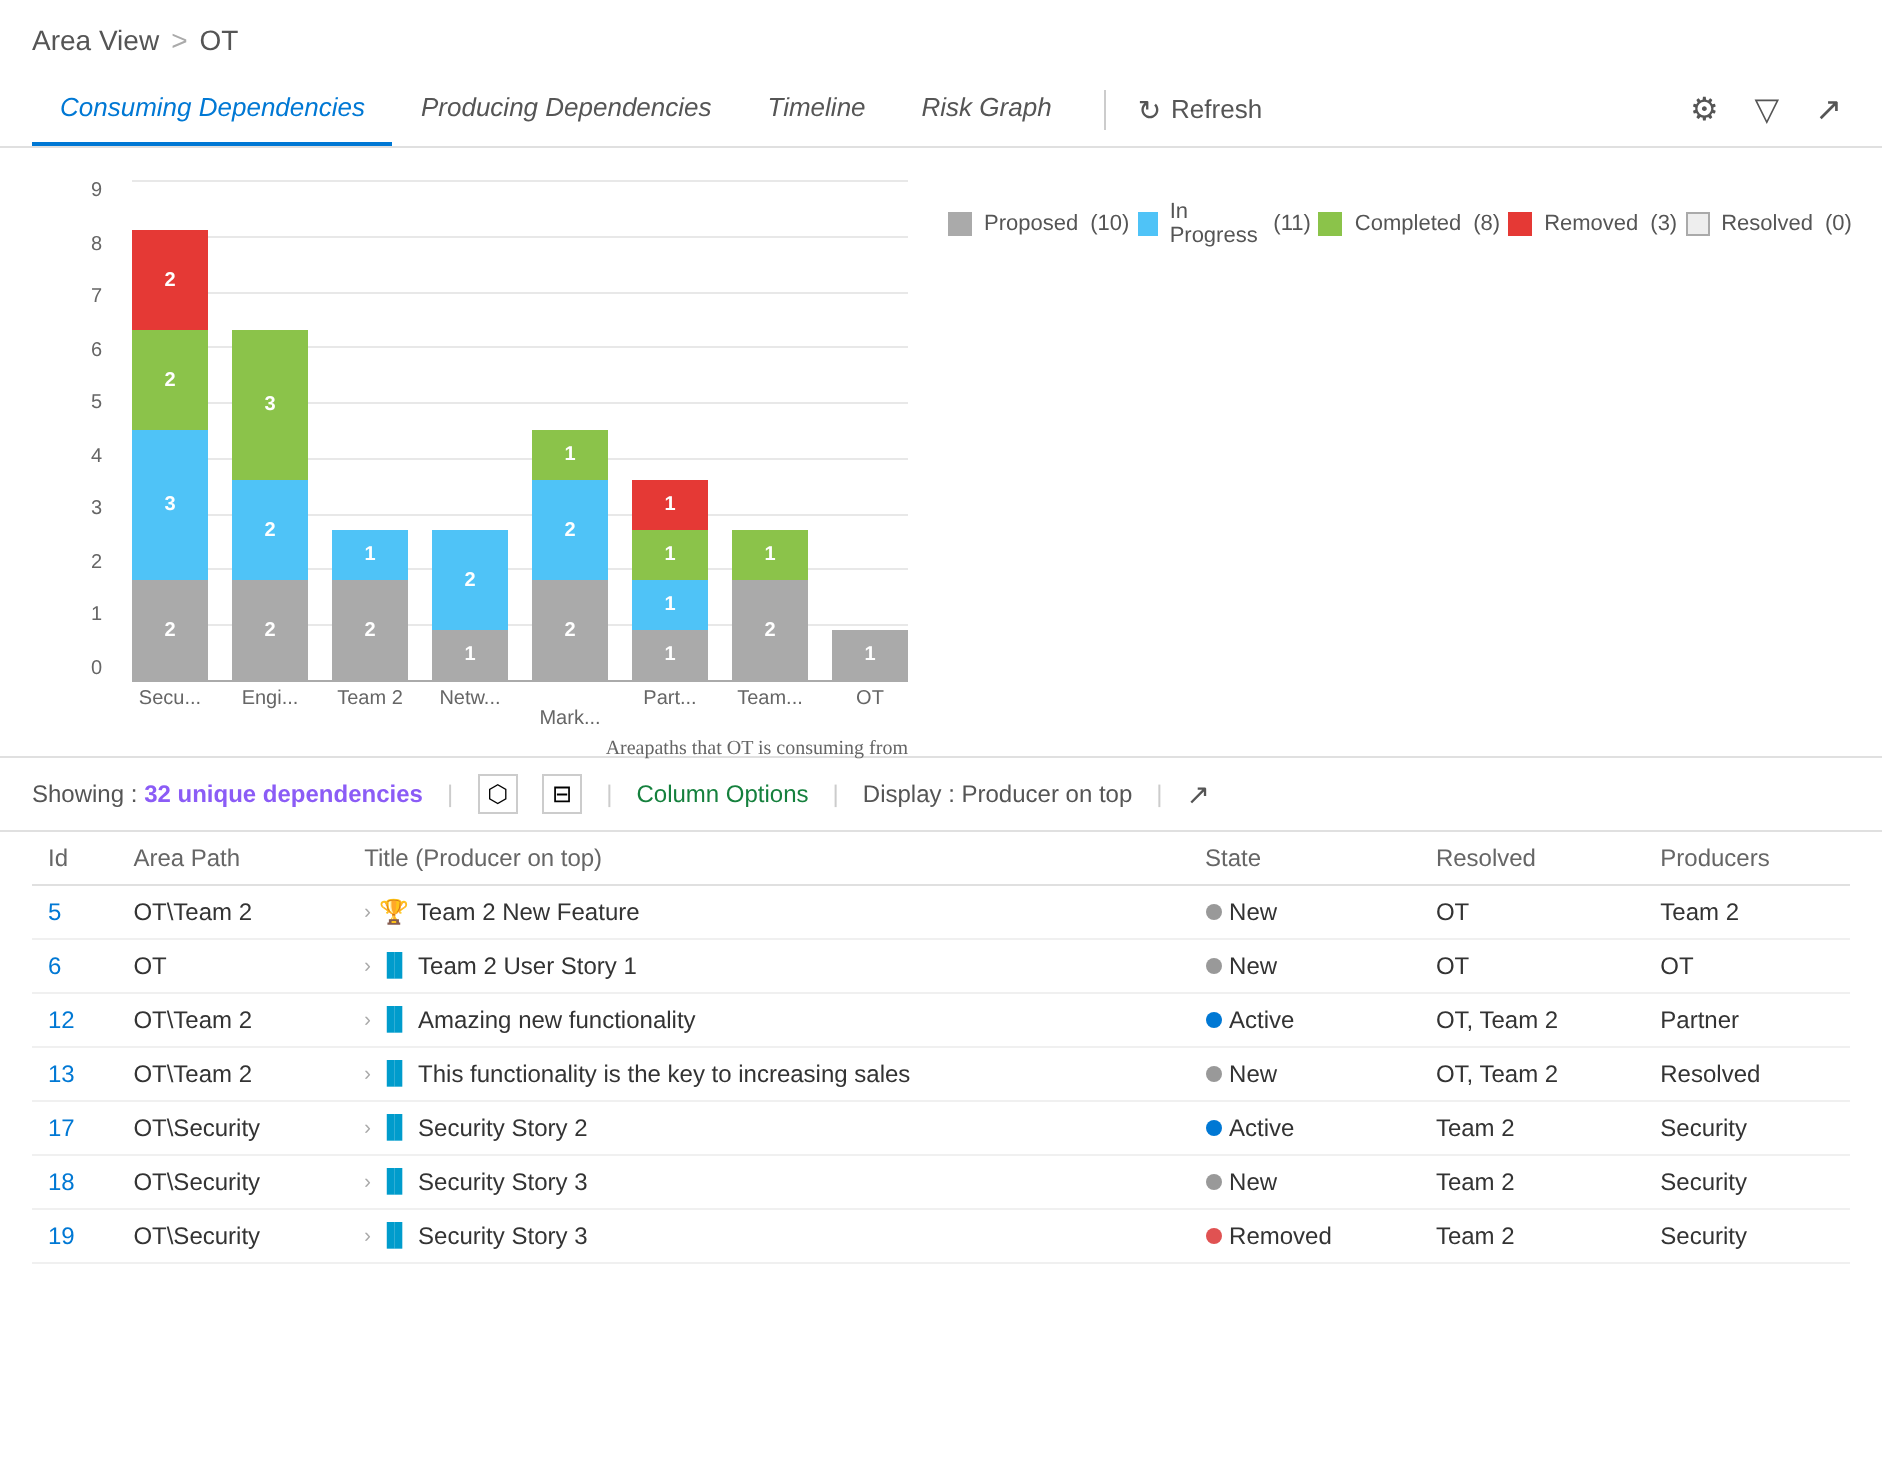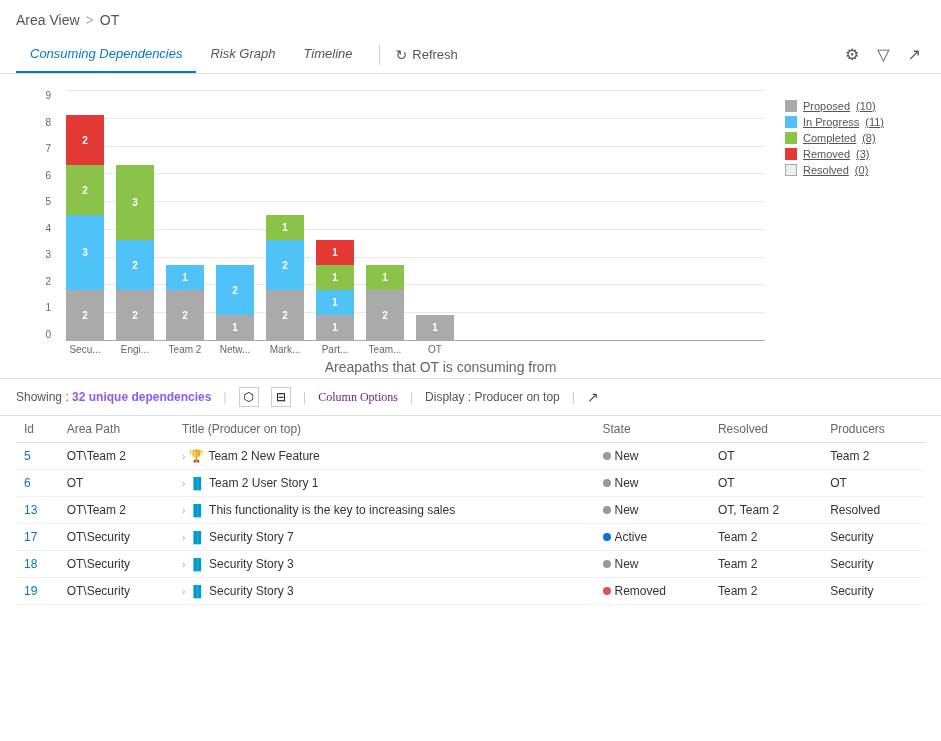--- a/index.html
+++ b/index.html
@@ -18,52 +18,53 @@
     .tab-action-icon { font-size: 14px; }
 
     .toolbar-icons { display: flex; align-items: center; gap: 10px; margin-left: auto; }
     .icon-btn { background: none; border: none; cursor: pointer; color: #555; font-size: 16px; padding: 4px; }
 
     .chart-section { padding: 16px 16px 8px; }
 
     .chart-container { display: flex; align-items: flex-start; }
     .chart-area { flex: 1; position: relative; }
 
-    .x-axis-title { text-align: center; font-size: 14px; color: #666; margin-top: 2px; padding-left: 50px; }
-
-    .legend { padding: 10px 20px; font-size: 11px; color: #555; display: flex; flex-direction: column; gap: 4px; min-width: 160px; text-decoration: underline; }
+    .x-axis-title { text-align: right; font-size: 10px; color: #666; margin-top: 2px; padding-left: 50px; font-family: Liberation Serif, serif; }
+
+    .legend { padding: 10px 20px; font-size: 11px; color: #555; display: flex; gap: 4px; min-width: 160px; }
     .legend-item { display: flex; align-items: center; gap: 6px; }
     .legend-dot { width: 12px; height: 12px; border: 1px solid #aaa; }
 
     .showing-bar { display: flex; align-items: center; padding: 8px 16px; font-size: 12px; color: #555; border-top: 1px solid #e0e0e0; border-bottom: 1px solid #e0e0e0; gap: 12px; }
     .showing-bar strong { color: #8b5cf6; }
     .showing-divider { color: #ccc; }
     .expand-icon { cursor: pointer; font-size: 14px; color: #555; }
-    .column-options { cursor: pointer; color: #701a75; font-family: Liberation Serif, serif; }
+    .column-options { cursor: pointer; color: #15803d; }
 
     .table-section { padding: 0 16px; }
     table { width: 100%; border-collapse: collapse; font-size: 12px; }
     th { text-align: left; padding: 6px 8px; color: #666; font-weight: 400; border-bottom: 1px solid #e0e0e0; }
     td { padding: 6px 8px; border-bottom: 1px solid #f0f0f0; vertical-align: middle; }
 
     .id-link { color: #0078d4; text-decoration: none; }
   </style>
 </head>
 <body>
 
 <div class="breadcrumb">
   <span>Area View</span>
   <span style="margin:0 6px;color:#aaa;">&gt;</span>
   <span>OT</span>
 </div>
 
 <div class="tabs-bar">
   <div class="tab active">Consuming Dependencies</div>
+  <div class="tab">Producing Dependencies</div>
+  <div class="tab">Timeline</div>
   <div class="tab">Risk Graph</div>
-  <div class="tab">Timeline</div>
 
   <div class="tab-divider"></div>
 
   <div class="tab-actions">
     <button class="tab-action-btn">
       <span class="tab-action-icon">↻</span>
       <span>Refresh</span>
     </button>
   </div>
 
@@ -156,21 +157,21 @@
             </div>
 
           </div>
         </div>
 
         <div style="display:flex;gap:12px;padding-left:0;margin-top:4px;">
           <div style="width:38px;text-align:center;font-size:10px;color:#666;">Secu...</div>
           <div style="width:38px;text-align:center;font-size:10px;color:#666;">Engi...</div>
           <div style="width:38px;text-align:center;font-size:10px;color:#666;">Team 2</div>
           <div style="width:38px;text-align:center;font-size:10px;color:#666;">Netw...</div>
-          <div style="width:38px;text-align:center;font-size:10px;color:#666;">Mark...</div>
+          <div style="width:38px;text-align:center;font-size:10px;color:#666;margin-top:10px;">Mark...</div>
           <div style="width:38px;text-align:center;font-size:10px;color:#666;">Part...</div>
           <div style="width:38px;text-align:center;font-size:10px;color:#666;">Team...</div>
           <div style="width:38px;text-align:center;font-size:10px;color:#666;">OT</div>
         </div>
         <div class="x-axis-title" style="margin-top:4px;">Areapaths that OT is consuming from</div>
       </div>
     </div>
 
     <div class="legend">
       <div class="legend-item">
@@ -264,20 +265,39 @@
     <td>
       <span style="display:flex;align-items:center;">
         <span style="width:8px;height:8px;border-radius:50%;background:#999;display:inline-block;margin-right:4px;"></span>
         <span>New</span>
       </span>
     </td>
     <td>OT</td>
     <td>OT</td>
   </tr>
         <tr>
+    <td><a href="#" class="id-link">12</a></td>
+    <td>OT\Team 2</td>
+    <td>
+      <span style="display:flex;align-items:center;">
+        <span style="color:#aaa;font-size:10px;margin-right:4px;">›</span>
+        <span style="color:#009ccc;margin-right:4px;font-weight:bold;font-size:11px;">▐▌</span>
+        <span>Amazing new functionality</span>
+      </span>
+    </td>
+    <td>
+      <span style="display:flex;align-items:center;">
+        <span style="width:8px;height:8px;border-radius:50%;background:#0078d4;display:inline-block;margin-right:4px;"></span>
+        <span>Active</span>
+      </span>
+    </td>
+    <td>OT, Team 2</td>
+    <td>Partner</td>
+  </tr>
+        <tr>
     <td><a href="#" class="id-link">13</a></td>
     <td>OT\Team 2</td>
     <td>
       <span style="display:flex;align-items:center;">
         <span style="color:#aaa;font-size:10px;margin-right:4px;">›</span>
         <span style="color:#009ccc;margin-right:4px;font-weight:bold;font-size:11px;">▐▌</span>
         <span>This functionality is the key to increasing sales</span>
       </span>
     </td>
     <td>
@@ -289,21 +309,21 @@
     <td>OT, Team 2</td>
     <td>Resolved</td>
   </tr>
         <tr>
     <td><a href="#" class="id-link">17</a></td>
     <td>OT\Security</td>
     <td>
       <span style="display:flex;align-items:center;">
         <span style="color:#aaa;font-size:10px;margin-right:4px;">›</span>
         <span style="color:#009ccc;margin-right:4px;font-weight:bold;font-size:11px;">▐▌</span>
-        <span>Security Story 7</span>
+        <span>Security Story 2</span>
       </span>
     </td>
     <td>
       <span style="display:flex;align-items:center;">
         <span style="width:8px;height:8px;border-radius:50%;background:#0078d4;display:inline-block;margin-right:4px;"></span>
         <span>Active</span>
       </span>
     </td>
     <td>Team 2</td>
     <td>Security</td>

